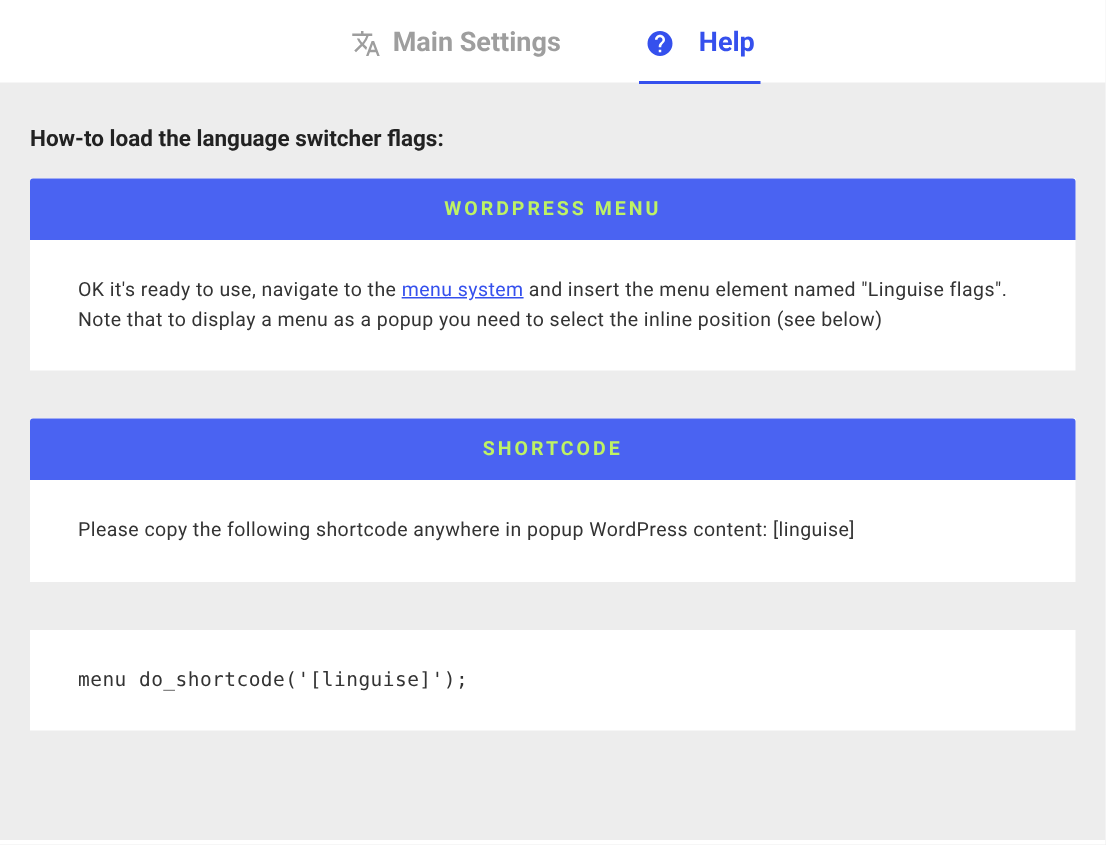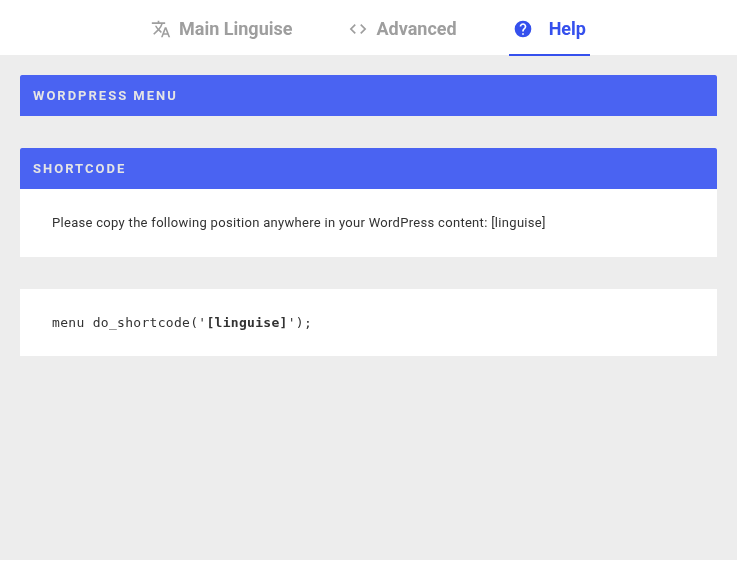--- a/index.html
+++ b/index.html
@@ -5,65 +5,61 @@
 * { margin: 0; padding: 0; box-sizing: border-box; }
 body { width: 737px; font-family: -apple-system, BlinkMacSystemFont, "Segoe UI", Roboto, Arial, sans-serif; background: #fff; }
 .tabs { display: flex; justify-content: center; gap: 56px; padding: 18px 0 14px; background: #fff; }
 .tab { display: flex; align-items: center; gap: 8px; font-weight: 700; font-size: 18px; color: #9e9e9e; cursor: pointer; position: relative; padding-bottom: 2px; }
 .tab.active { color: #3550ed; gap: 16px; }
 .tab.active::after { content: ""; position: absolute; bottom: -15px; left: -4px; right: -4px; height: 2px; background: #3550ed; }
 .tab .ico { display: inline-flex; }
 .content { background: #ededed; padding: 20px; min-height: 505px; }
 .intro { font-weight: 700; font-size: 15px; color: #222; margin: 8px 0 18px 0; }
 .section { background: #fff; margin-bottom: 32px; }
-.section-head { background: #4a63f2; color: #e5e5e5; font-weight: 700; letter-spacing: 2px; font-size: 13px; padding: 13px 13px; border-radius: 2px 2px 0 0; }
+.section-head { background: #4a63f2; color: #bef264; text-align: center; font-weight: 700; letter-spacing: 2px; font-size: 13px; padding: 13px 13px; border-radius: 2px 2px 0 0; }
 .section-body { padding: 24px 32px; font-size: 13px; color: #333; letter-spacing: 0.3px; line-height: 1.5; }
 .section-body a { color: #3550ed; text-decoration: underline; }
 .code { font-family: Menlo, Consolas, monospace; font-size: 13px; color: #333; }
-.code .bold { font-weight: 700; }
+.code .bold { font-weight: 400; }
 </style>
 </head>
 <body>
 
 <div class="tabs">
   <div class="tab">
     <span class="ico">
       <svg width="20" height="20" viewBox="0 0 24 24" fill="#9e9e9e">
           <path d="M12.87 15.07l-2.54-2.51.03-.03A17.52 17.52 0 0 0 14.07 6H17V4h-7V2H8v2H1v2h11.17C11.5 7.92 10.44 9.75 9 11.35 8.07 10.32 7.3 9.19 6.69 8h-2c.73 1.63 1.73 3.17 2.98 4.56l-5.09 5.02L4 19l5-5 3.11 3.11.76-2.04zM18.5 10h-2L12 22h2l1.12-3h4.75L21 22h2l-4.5-12zm-2.62 7l1.62-4.33L19.12 17h-3.24z"></path>
         </svg>
     </span>
-    <span>Main Linguise</span>
-  </div>
-  <div class="tab">
-    <span class="ico">
-      <svg width="20" height="20" viewBox="0 0 24 24" fill="#9e9e9e">
-          <path d="M9.4 16.6L4.8 12l4.6-4.6L8 6l-6 6 6 6 1.4-1.4zm5.2 0l4.6-4.6-4.6-4.6L16 6l6 6-6 6-1.4-1.4z"></path>
-        </svg>
-    </span>
-    <span>Advanced</span>
+    <span>Main Settings</span>
   </div>
   <div class="tab active">
     <span class="ico">
       <svg width="20" height="20" viewBox="0 0 24 24" fill="#3550ed">
           <path d="M12 2a10 10 0 1 0 0 20 10 10 0 0 0 0-20zm1 17h-2v-2h2v2zm2.07-7.75l-.9.92C13.45 12.9 13 13.5 13 15h-2v-.5c0-1.1.45-2.1 1.17-2.83l1.24-1.26c.37-.36.59-.86.59-1.41 0-1.1-.9-2-2-2s-2 .9-2 2H8c0-2.21 1.79-4 4-4s4 1.79 4 4c0 .88-.36 1.68-.93 2.25z"></path>
         </svg>
     </span>
     <span>Help</span>
   </div>
 </div>
 
 <div class="content">
+  <div class="intro">How-to load the language switcher flags:</div>
 
   <div class="section">
     <div class="section-head">WORDPRESS MENU</div>
+    <div class="section-body">
+      <span>OK it's ready to use, navigate to the </span><a href="#">menu system</a><span> and insert the menu element named "Linguise flags". Note that to display a menu as a popup you need to select the inline position (see below)</span>
+    </div>
   </div>
 
   <div class="section">
     <div class="section-head">SHORTCODE</div>
-    <div class="section-body">Please copy the following position anywhere in your WordPress content: [linguise]</div>
+    <div class="section-body">Please copy the following shortcode anywhere in popup WordPress content: [linguise]</div>
   </div>
 
   <div class="section">
     <div class="section-body">
       <span class="code"><span>menu do_shortcode('</span><span class="bold">[linguise]</span><span>');</span></span>
     </div>
   </div>
 </div>
 
 </body></html>

